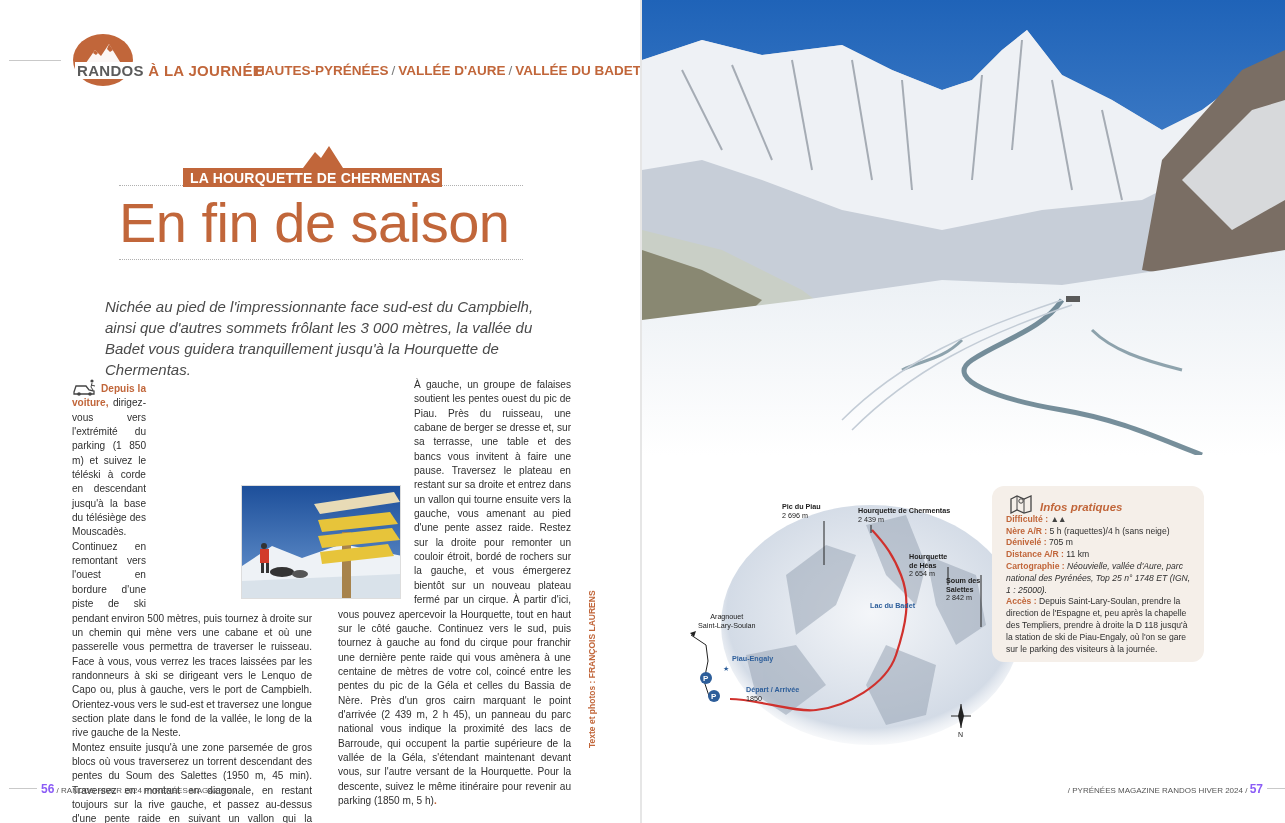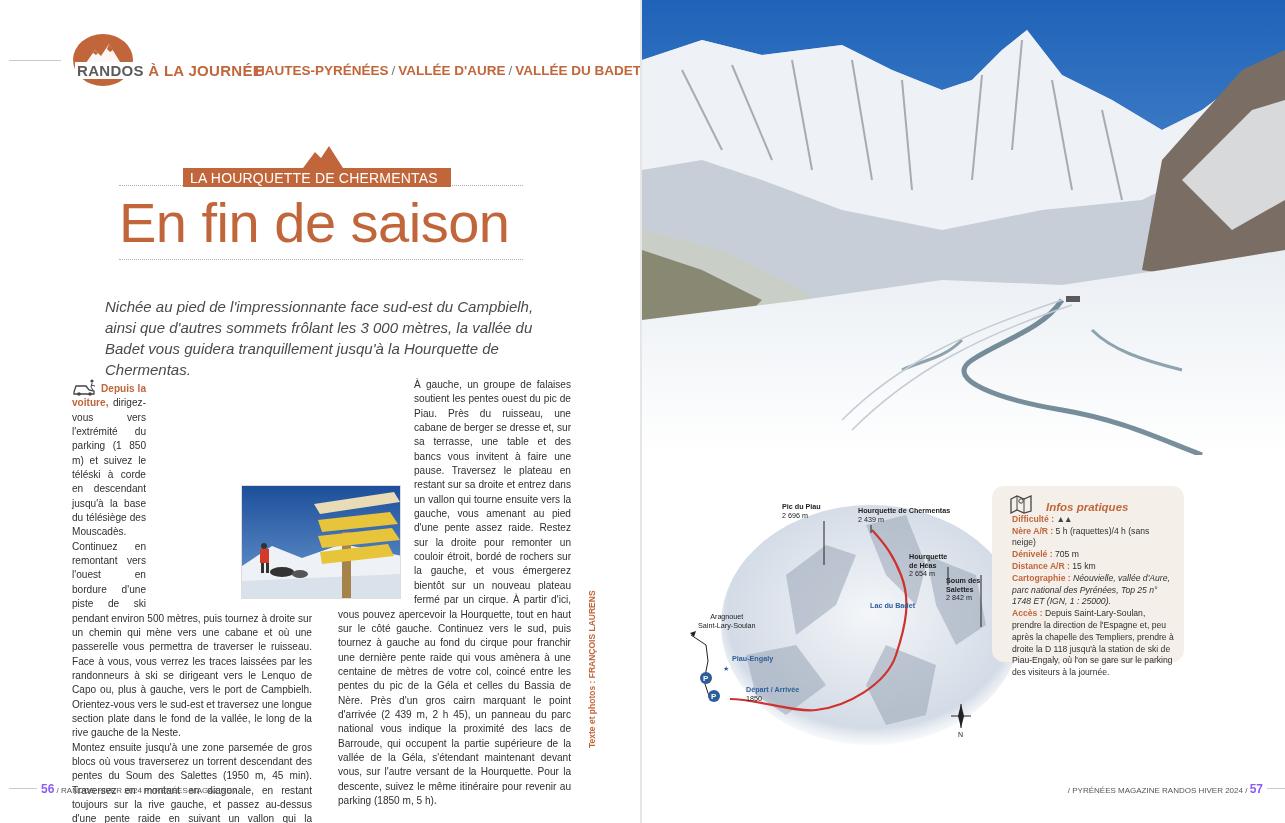--- a/index.html
+++ b/index.html
@@ -16,21 +16,21 @@
   .logo { position: absolute; left: 64px; top: 34px; width: 60px; height: 52px; }
   .logo-circle { position: absolute; left: 0; top: 0; width: 60px; height: 52px; border-radius: 50%; background: #c1663a; }
   .logo-mtn { position: absolute; left: 6px; top: 6px; width: 48px; height: 30px; }
   .hdr-series { position: absolute; left: 66px; top: 62px; font-weight: bold; font-size: 15px; color: #5b5b5b; letter-spacing: 0.3px; background: #fff; padding: 0 2px; }
   .hdr-series .a { color: #c1663a; }
   .hdr-breadcrumb { position: absolute; left: 246px; top: 63px; font-weight: bold; font-size: 13.5px; color: #c1663a; white-space: nowrap; }
   .hdr-breadcrumb .sep { color: #7a7a7a; font-weight: normal; margin: 0 3px; }
 
   
   .kicker-icon { position: absolute; left: 294px; top: 146px; width: 40px; height: 22px; }
-  .kicker { position: absolute; left: 174px; top: 168px; background: #c1663a; color: #fff; font-weight: normal; font-size: 14px; padding: 2px 13px 1px 7px; letter-spacing: 0.2px; text-align: center; }
+  .kicker { position: absolute; left: 174px; top: 168px; background: #c1663a; color: #fff; font-weight: bold; font-size: 14px; padding: 2px 2px 1px 7px; letter-spacing: 0.2px; text-align: center; }
   .dotline { position: absolute; height: 0; border-top: 1.5px dotted #b0b0b0; }
   .title { position: absolute; left: 110px; top: 190px; font-family: "Liberation Sans", sans-serif; font-weight: 300; font-size: 56px; color: #c1663a; letter-spacing: -0.5px; white-space: nowrap; }
 
   .lede { position: absolute; left: 96px; top: 296px; width: 455px; font-style: italic; font-size: 15px; line-height: 21px; color: #4a4a4a; }
 
   
   .col { position: absolute; font-size: 10.1px; line-height: 14.35px; color: #2f2f2f; text-align: justify; }
   .col p { margin: 0; }
   .col1 { left: 63px; top: 378px; width: 240px; }
   .col2 { left: 329px; top: 378px; width: 233px; }
@@ -53,21 +53,21 @@
   
   .hero { position: absolute; left: 0; top: 0; width: 643px; height: 455px; overflow: hidden; background: #cfe0ee; }
 
   
   .map { position: absolute; left: 44px; top: 485px; width: 340px; height: 265px; }
   .map-label { position: absolute; font-size: 7.2px; line-height: 8.5px; color: #222; white-space: nowrap; }
   .map-label b { font-weight: bold; }
   .map-label.blue { color: #2d5e9a; font-weight: bold; padding-left: 24px; }
 
   
-  .info { position: absolute; left: 350px; top: 486px; width: 192px; height: 176px; background: #f5efe9; border-radius: 12px; padding: 10px 10px 10px 20px; font-size: 8.6px; line-height: 11.8px; color: #2f2f2f; }
+  .info { position: absolute; left: 350px; top: 486px; width: 212px; height: 176px; background: #f5efe9; border-radius: 12px; padding: 10px 10px 10px 14px; font-size: 8.6px; line-height: 11.8px; color: #2f2f2f; }
   .info-title { font-weight: bold; font-style: italic; font-size: 11.5px; color: #c1663a; margin-left: 34px; margin-top: 6px; margin-bottom: 0; }
   .info-icon { position: absolute; left: 18px; top: 8px; width: 22px; height: 20px; }
   .info .k { color: #c1663a; font-weight: bold; }
   .info i { font-style: italic; }
   .aime { position: absolute; left: 350px; top: 674px; width: 228px; height: 68px; background: #f5efe9; border-radius: 12px; padding: 10px 10px 8px 12px; font-size: 8.6px; line-height: 12.2px; color: #2f2f2f; }
   .aime .k { color: #c1663a; font-weight: bold; font-size: 11px; }
 
   .compass { position: absolute; left: 306px; top: 702px; width: 26px; height: 36px; }
 </style>
 </head>
@@ -262,21 +262,21 @@
     <svg class="info-icon" viewBox="0 0 22 20">
       <path d="M1,5 L7,2 L14,5 L21,2 L21,17 L14,19 L7,16 L1,19 Z" fill="none" stroke="#444" stroke-width="1.3"></path>
       <line x1="7" y1="2" x2="7" y2="16" stroke="#444" stroke-width="1"></line>
       <line x1="14" y1="5" x2="14" y2="19" stroke="#444" stroke-width="1"></line>
       <circle cx="11" cy="7" r="2.2" fill="none" stroke="#444" stroke-width="1"></circle>
     </svg>
     <div class="info-title">Infos pratiques</div>
     <div><span class="k">Difficulté :</span> <span style="color:#444;letter-spacing:-1px">▲▲</span></div>
     <div><span class="k">Nère A/R :</span><span> 5 h (raquettes)/4 h (sans neige)</span></div>
     <div><span class="k">Dénivelé :</span><span> 705 m</span></div>
-    <div><span class="k">Distance A/R :</span><span> 15 km</span></div>
+    <div><span class="k">Distance A/R :</span><span> 11 km</span></div>
     <div><span class="k">Cartographie :</span><i> Néouvielle, vallée d'Aure, parc national des Pyrénées, Top 25 n° 1748 ET (IGN, 1 : 25000).</i></div>
     <div><span class="k">Accès :</span><span> Depuis Saint-Lary-Soulan, prendre la direction de l'Espagne et, peu après la chapelle des Templiers, prendre à droite la D 118 jusqu'à la station de ski de Piau-Engaly, où l'on se gare sur le parking des visiteurs à la journée.</span></div>
   </div>
 
 
   <div class="folio-right">
     <span>/ PYRÉNÉES MAGAZINE RANDOS HIVER 2024 /</span>
     <b>57</b>
   </div>
   <div class="folio-rule-r"></div>

